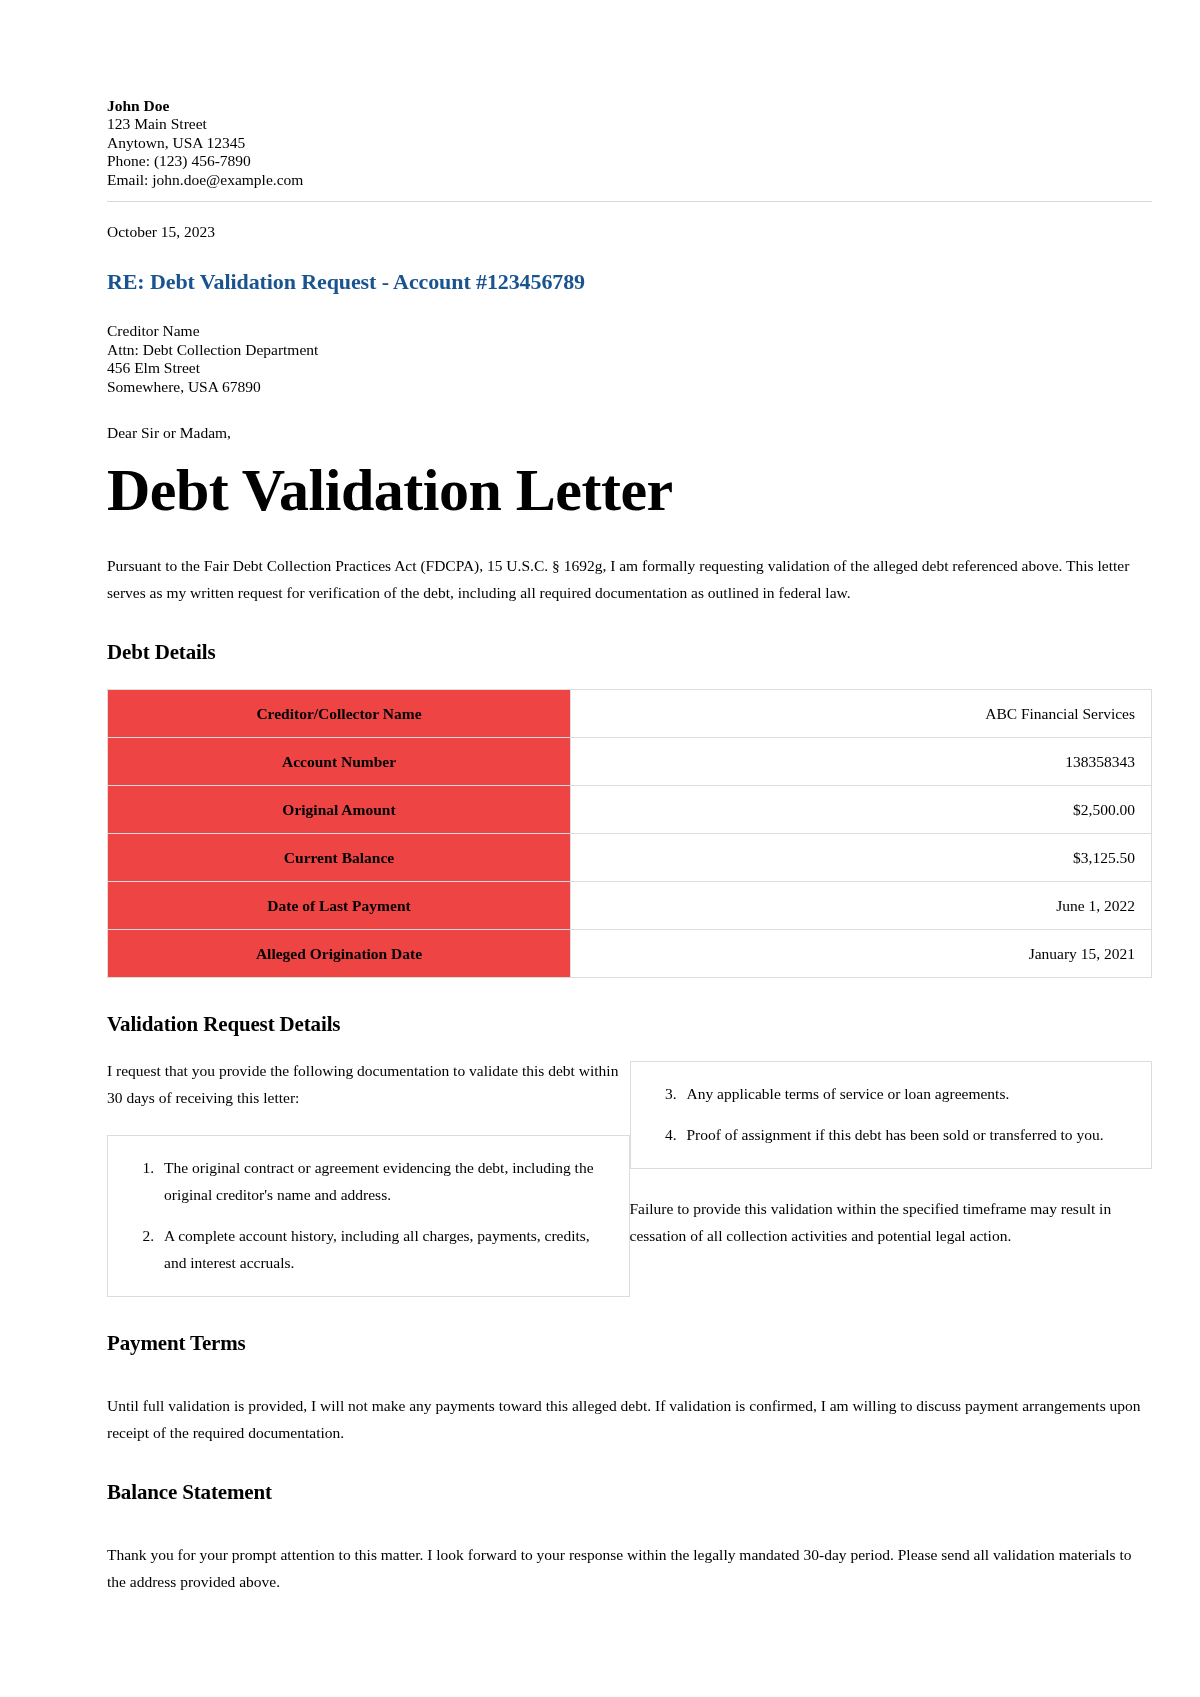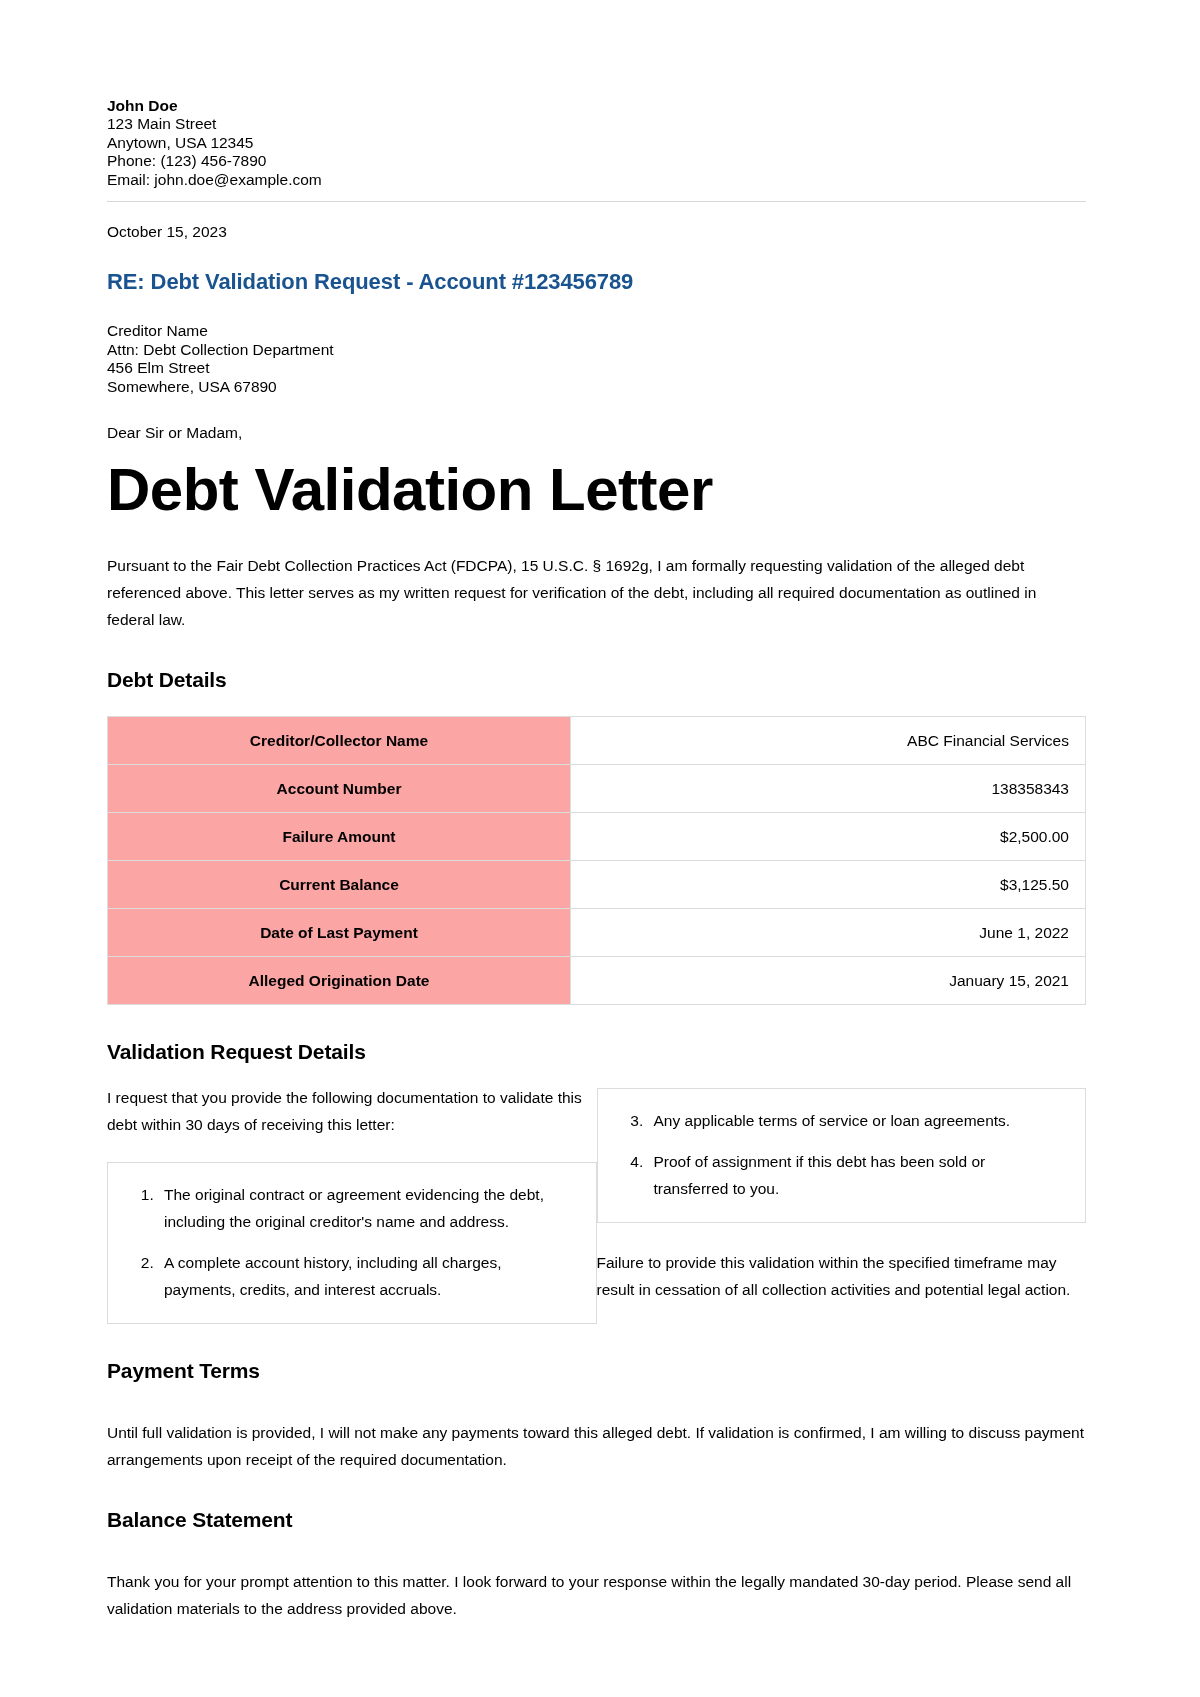--- a/index.html
+++ b/index.html
@@ -14,21 +14,22 @@
     overflow: hidden;
     font-family: "Liberation Sans", sans-serif;
     color: #000000;
     -webkit-font-smoothing: antialiased;
   }
 
   .page {
     width: 1200px;
     min-height: 1697px;
     background: #fff;
-    padding: 96px 114px 0 107px;
+    padding: 96px 48px 0 107px;
+    font-family: Liberation Serif, serif;
   }
 
   
   .sender-block {
     font-size: 15.5px;
     line-height: 18.5px;
     padding-bottom: 12px;
     border-bottom: 1px solid #d8d8d8;
   }
   .sender-name {
@@ -98,21 +99,21 @@
   
   .details-table {
     margin-top: 24px;
     width: 100%;
     border-collapse: collapse;
     table-layout: fixed;
   }
   .details-table tr { }
   .details-table th {
     width: 463px;
-    background: #fca5a5;
+    background: #ef4444;
     border: 1px solid #dcdcdc;
     text-align: center;
     font-weight: bold;
     font-size: 15.5px;
     padding: 14px 12px;
     line-height: 19px;
   }
   .details-table td {
     background: #ffffff;
     border: 1px solid #dcdcdc;
@@ -192,21 +193,21 @@
     <tbody>
       <tr>
         <th>Creditor/Collector Name</th>
         <td>ABC Financial Services</td>
       </tr>
       <tr>
         <th>Account Number</th>
         <td>138358343</td>
       </tr>
       <tr>
-        <th>Failure Amount</th>
+        <th>Original Amount</th>
         <td>$2,500.00</td>
       </tr>
       <tr>
         <th>Current Balance</th>
         <td>$3,125.50</td>
       </tr>
       <tr>
         <th>Date of Last Payment</th>
         <td>June 1, 2022</td>
       </tr>

